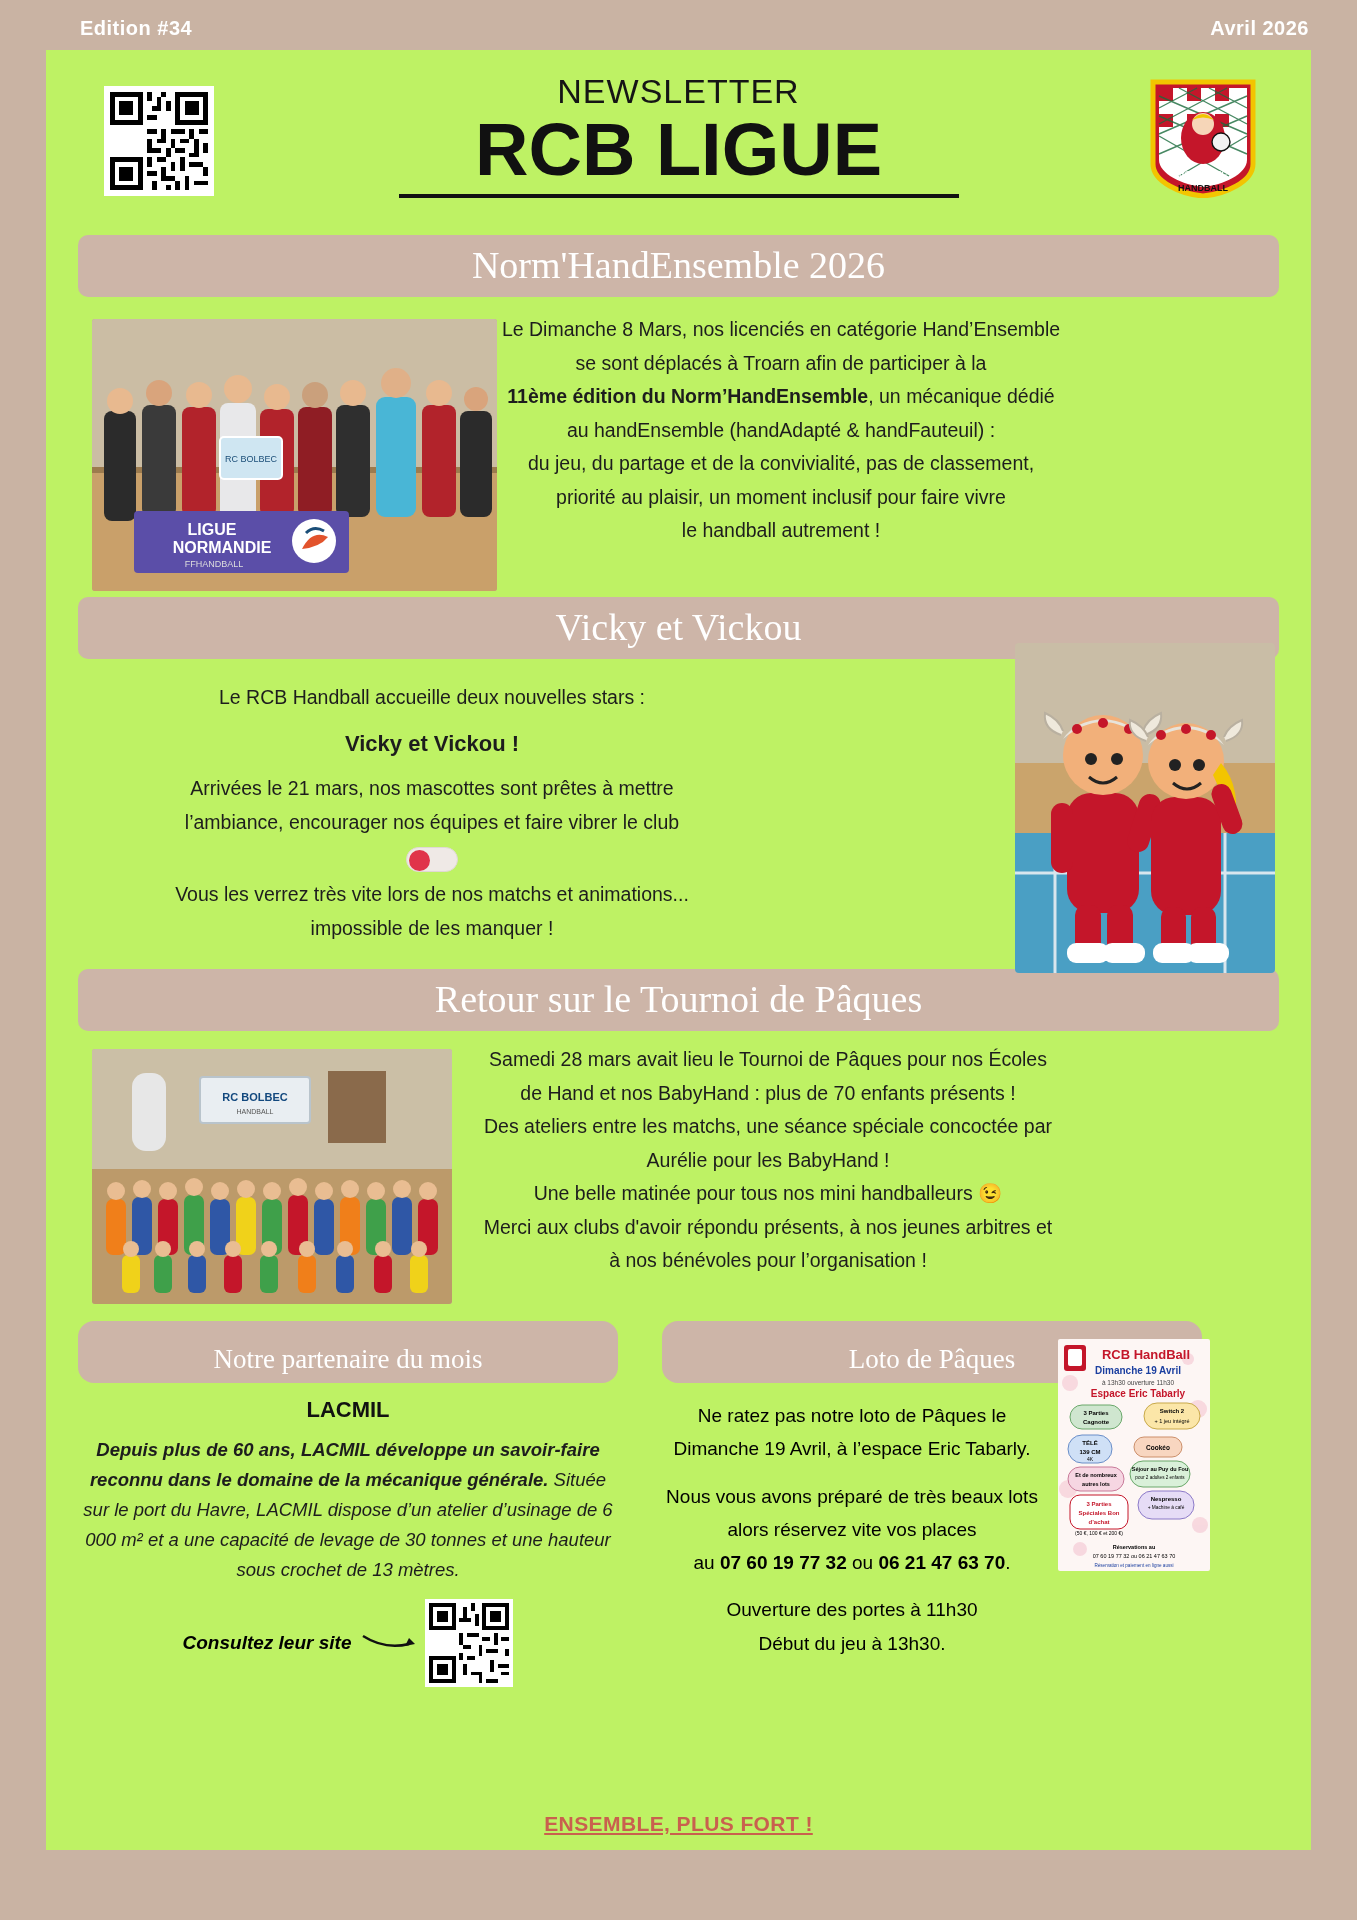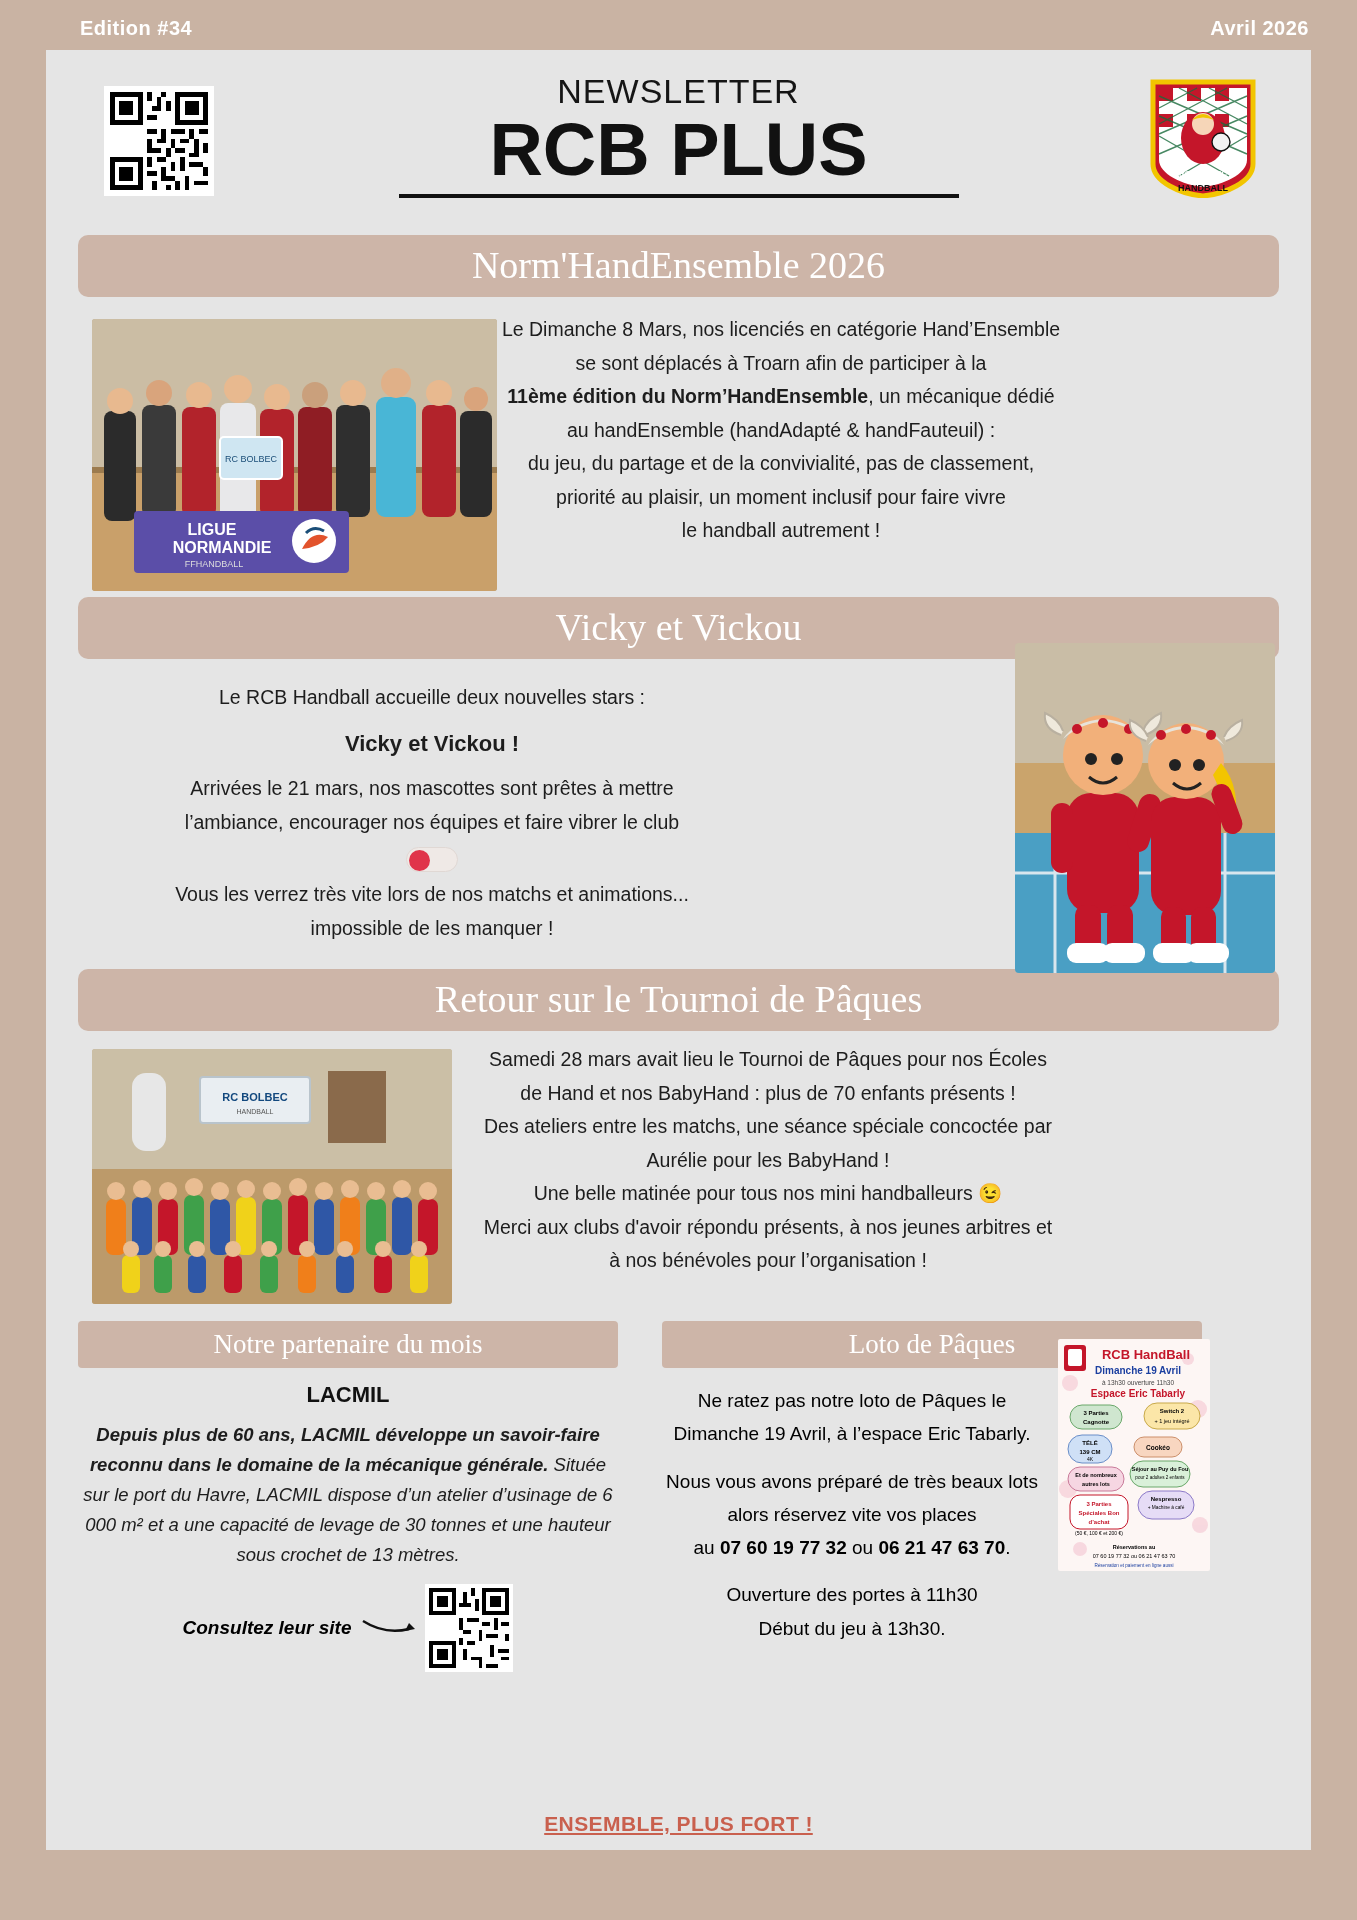--- a/index.html
+++ b/index.html
@@ -18,21 +18,21 @@
     padding: 0 64px;
   }
   .edition-left, .edition-right {
     color: #ffffff; font-weight: bold; font-size: 20px;
     letter-spacing: .5px;
   }
   
   .sheet {
     position: absolute; left: 46px; top: 50px;
     width: 1265px; height: 1800px;
-    background: #e5e5e5;
+    background: #bef264;
   }
   
   .header { position: relative; height: 185px; }
   .qr-main {
     position: absolute; left: 58px; top: 36px;
     width: 110px; height: 110px; background:#fff; padding:6px;
   }
   .qr-main svg { display:block; }
   .head-titles {
     position: absolute; left: 0; right: 0; top: 22px; text-align: center;
@@ -53,21 +53,21 @@
   }
   
   .banner {
     background: #cdb5a8; color:#fff;
     font-family: "Liberation Serif", serif;
     font-size: 38px; text-align:center;
     border-radius: 10px;
     padding: 8px 0 10px 0;
     margin: 0 32px;
   }
-  .banner.small { font-size: 27px; border-radius: 4px; margin:0; padding: 8px 0 8px 0;}
+  .banner.small { font-size: 27px; border-radius: 16px; margin:0; padding: 23px 0 8px 0;}
   
   .body-text {
     font-size: 19.5px; line-height: 1.72; color:#1d1d1d; text-align:center;
   }
   .body-text b { font-weight: bold; }
   
   .sec1 { position: relative; height: 300px; }
   .photo1 {
     position: absolute; left: 46px; top: 22px; width: 405px; height: 272px;
     border-radius: 3px; overflow:hidden;
@@ -188,21 +188,21 @@
           <rect x="14" y="19" width="1" height="2"></rect>
             <rect x="16" y="18" width="1" height="3"></rect>
           <rect x="18" y="19" width="3" height="1"></rect>
             <rect x="12" y="20" width="1" height="1"></rect>
         </g>
       </svg>
     </div>
 
     <div class="head-titles">
       <div class="newsletter-word">NEWSLETTER</div>
-      <div class="rcb-news">RCB PLUS</div>
+      <div class="rcb-news">RCB LIGUE</div>
       <div class="head-rule"></div>
     </div>
 
     <div class="logo-badge">
       <svg width="108" height="122" viewBox="0 0 108 122">
         <path d="M4 6 h100 v82 c0 18 -28 30 -50 32 C32 118 4 106 4 88 Z" fill="#c4162a" stroke="#f2c500" stroke-width="5"></path>
         <path d="M10 12 h88 v72 c0 14 -24 25 -44 27 C34 109 10 98 10 84 Z" fill="#ffffff"></path>
         <g fill="#c4162a">
           <rect x="10" y="12" width="14" height="13"></rect>
             <rect x="38" y="12" width="14" height="13"></rect>

